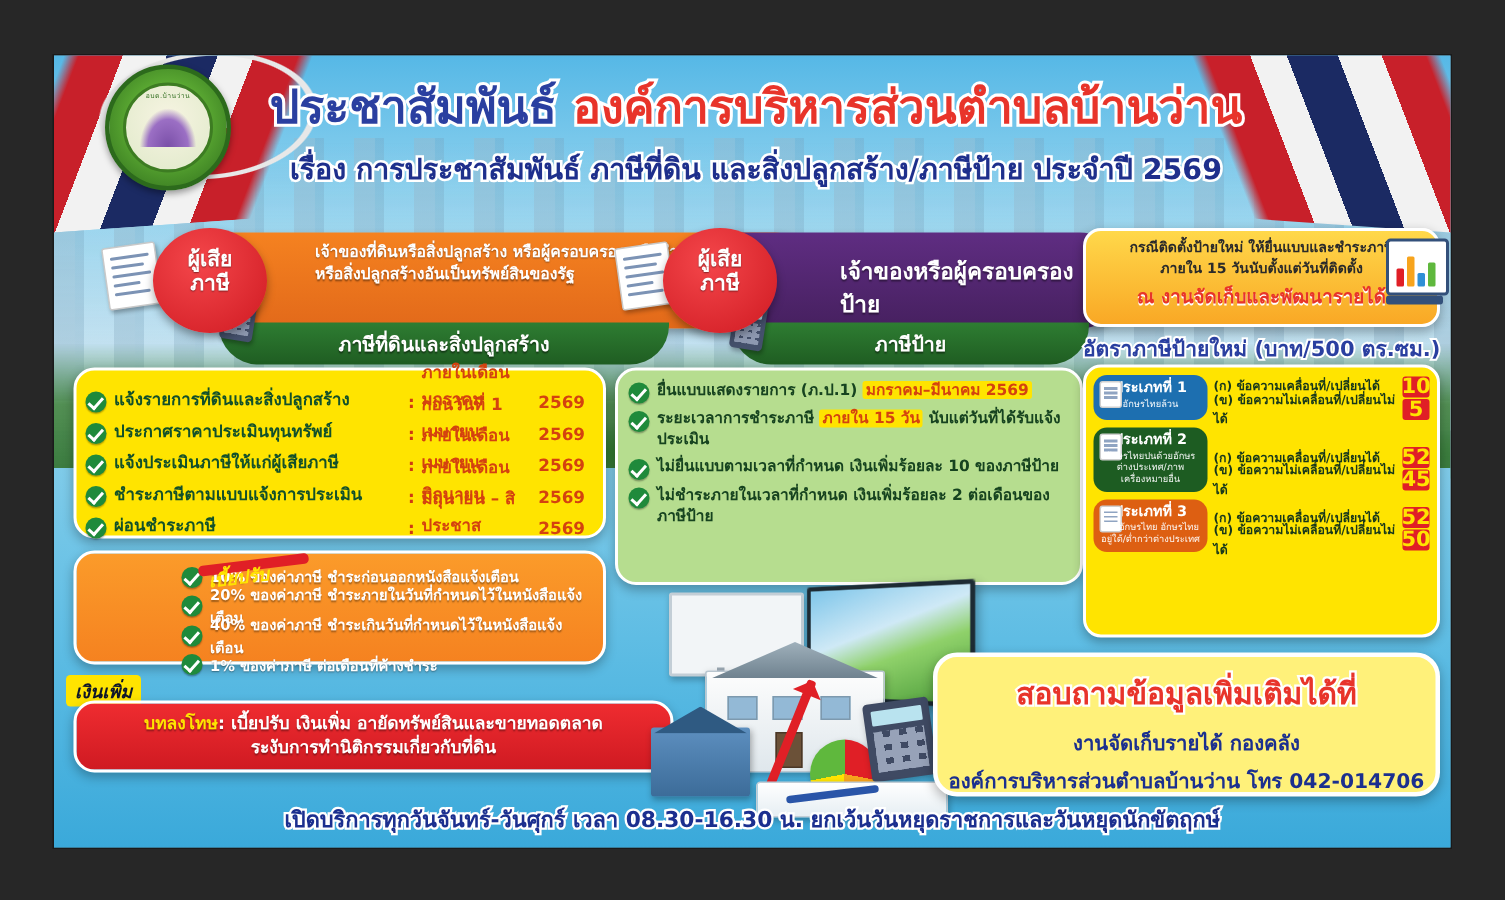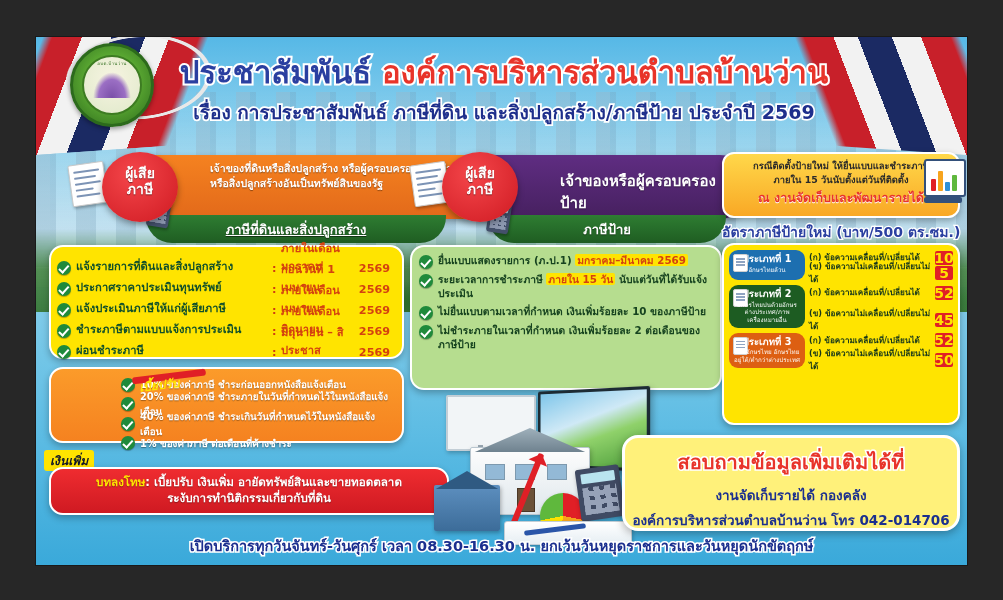--- a/index.html
+++ b/index.html
@@ -75,21 +75,21 @@
   .badge.right{left:424px;top:118px;width:292px;
     background:linear-gradient(#5f2d82,#46205f);box-shadow:0 3px 6px rgba(0,0,0,.3);}
   .badge-body{position:absolute;left:92px;top:6px;right:14px;
     font-size:10.5px;font-weight:bold;color:#fff;line-height:1.45;
     text-shadow:0 1px 1px rgba(0,0,0,.4);}
   .badge.right .badge-body{left:100px;top:16px;font-size:15px;}
   .tag{position:absolute;height:28px;border-radius:0 0 26px 26px;
     background:linear-gradient(#2e7d32,#1f5d22);
     display:flex;align-items:center;justify-content:center;
     font-size:13px;font-weight:bold;color:#fff;text-shadow:0 1px 1px rgba(0,0,0,.45);}
-  .tag.left{left:110px;top:178px;width:300px;text-decoration:underline;}
+  .tag.left{left:110px;top:178px;width:300px;}
   .tag.right{left:452px;top:178px;width:238px;}
 
   .redbub{position:absolute;width:76px;height:70px;border-radius:50%;
     background:radial-gradient(circle at 40% 32%,#f4464a,#cf1a22);
     box-shadow:0 3px 6px rgba(0,0,0,.35);text-align:center;color:#fff;
     font-weight:bold;font-size:14px;line-height:1.15;padding-top:13px;box-sizing:border-box;
     text-shadow:0 1px 1px rgba(0,0,0,.45);}
   .redbub.b1{left:66px;top:115px;}
   .redbub.b2{left:406px;top:115px;}
   .doc-ico{position:absolute;width:34px;height:40px;background:#fff;border:1.5px solid #c9c9c9;
@@ -175,21 +175,21 @@
     box-shadow:0 3px 7px rgba(0,0,0,.3);padding:5px;box-sizing:border-box;}
   .rgrp{display:flex;align-items:stretch;margin-bottom:5px;}
   .rtype{width:76px;border-radius:9px;color:#fff;padding:4px 3px;box-sizing:border-box;
     text-align:center;position:relative;}
   .rtype .tt{font-size:9.6px;font-weight:bold;line-height:1.1;}
   .rtype .ts{font-size:6.2px;line-height:1.25;margin-top:1px;opacity:.95;}
   .rtype .clip{position:absolute;left:4px;top:4px;width:13px;height:16px;background:#fff;
     border-radius:2px;border:1px solid #cfcfcf;}
   .rtype .clip:after{content:"";position:absolute;left:2px;top:3px;width:9px;height:1.5px;
     background:#8fa4c2;box-shadow:0 3px 0 #8fa4c2,0 6px 0 #8fa4c2;}
-  .rrows{flex:1;padding-left:4px;display:flex;flex-direction:column;justify-content:space-between;}
+  .rrows{flex:1;padding-left:4px;display:flex;flex-direction:column;justify-content:flex-end;}
   .rr{display:flex;align-items:center;font-size:8.2px;font-weight:bold;color:#17371b;height:15px;}
   .rr .txt{flex:1;}
   .rr .num{width:18px;height:14px;border-radius:2px;background:#e01f26;color:#ffe400;
     font-size:14px;display:flex;align-items:center;justify-content:center;margin-left:3px;}
 
   
   .contact{position:absolute;left:586px;top:398px;width:338px;height:96px;
     background:#fff17a;border:3px solid #fff;border-radius:16px;
     box-shadow:0 3px 8px rgba(0,0,0,.3);text-align:center;padding-top:8px;box-sizing:border-box;}
   .c1{font-size:20px;font-weight:bold;color:#e8342a;

